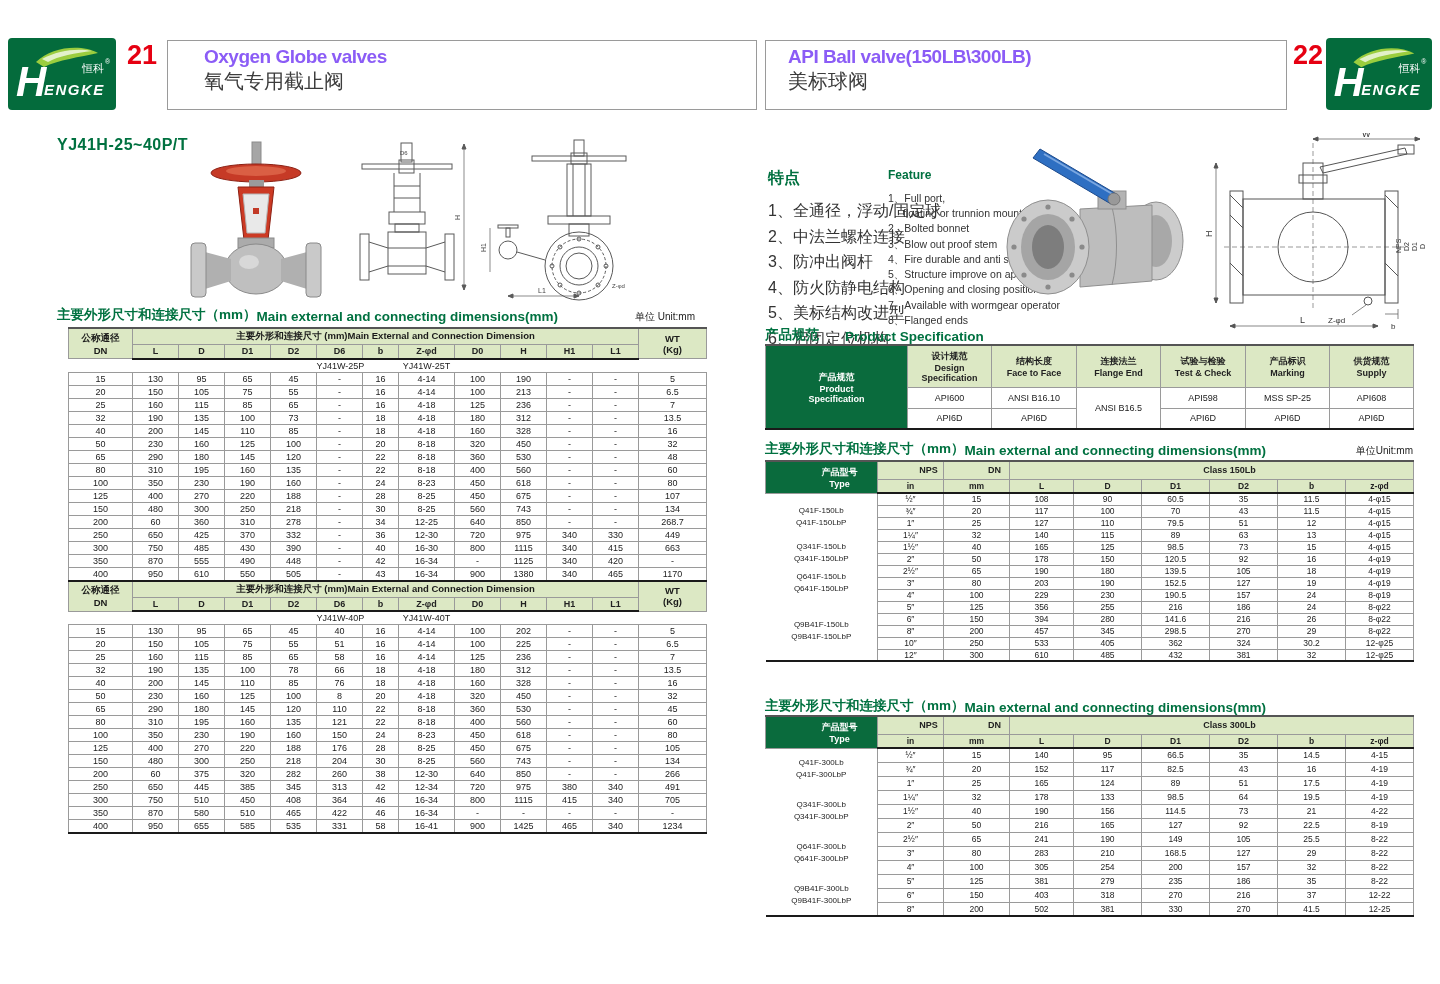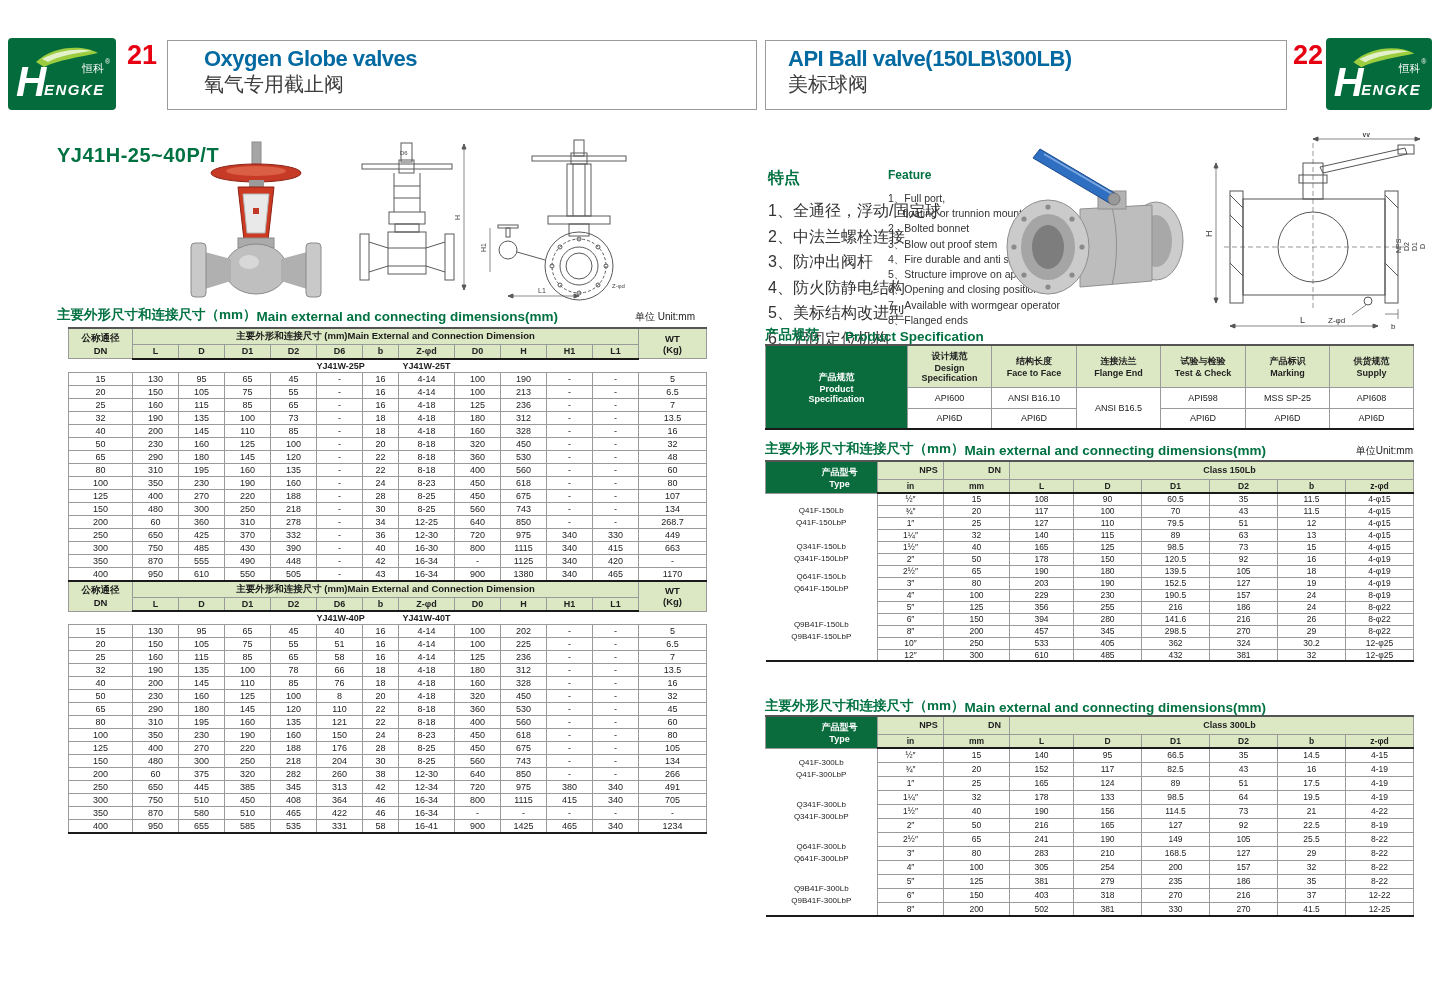--- a/index.html
+++ b/index.html
@@ -10,44 +10,44 @@
   
   .logo-box { position:absolute; top:38px; width:108px; height:72px; background:#046b3c; border-radius:4px; }
   .logo-left  { left:8px; }
   .logo-right { left:1326px; width:106px; }
   .pagenum { position:absolute; top:40px; color:#e60012; font-size:27px; font-weight:bold; }
   .pn-left { left:127px; }
   .pn-right{ left:1293px; }
   .titlebox { position:absolute; top:40px; height:70px; border:1px solid #9a9a9a; background:#fff; padding:6px 0 0 36px; }
   .tb-left  { left:167px; width:590px; }
   .tb-right { left:765px; width:522px; padding-left:22px; }
-  .t-en { color:#0369a1; font-size:22px; font-weight:bold; letter-spacing:-0.5px; line-height:1.05; }
+  .t-en { color:#8b5cf6; font-size:19px; font-weight:bold; letter-spacing:-0.5px; line-height:1.05; }
   .t-zh { color:#3c3c3c; font-size:20px; margin-top:1px; }
 
   
-  .model-code { position:absolute; left:57px; top:136px; color:#007140; font-weight:bold; font-size:20px; letter-spacing:0.5px;margin-top:8px; }
+  .model-code { position:absolute; left:57px; top:136px; color:#007140; font-weight:bold; font-size:16px; letter-spacing:0.5px; }
   .fig { position:absolute; }
   .sec-title { position:absolute; display:flex; align-items:flex-end; font-weight:bold; color:#007140; font-size:13.5px; }
   .sec-title .unit { font-weight:normal; color:#222; font-size:10px; margin-left:auto; }
   .st-left { left:57px; top:306px; width:638px; }
   .st-spec { left:765px; top:326px; width:648px; }
   .st-150  { left:765px; top:440px; width:648px; }
   .st-300  { left:765px; top:697px; width:648px; }
 
   table { border-collapse:collapse; table-layout:fixed; }
   th,td { overflow:hidden; }
   .pre { white-space:pre-line; }
 
   .dim-table { position:absolute; left:68px; top:327px; width:638px; font-size:9px; color:#222;
                border-top:2px solid #555; border-bottom:2px solid #1a1a1a; }
   .dim-table th, .dim-table td { border:1px solid #9a9a9a; text-align:center; padding:1px 0; height:13px; }
   .dim-table .h1 th { background:#dce8c4; font-size:9.5px; font-weight:bold; color:#1a1a1a; }
   .dim-table .h2 th { background:#dce8c4; font-weight:bold; border-bottom:2px solid #1a1a1a; height:14px; }
   .dim-table .mrow td { border:none; height:13px; }
-  .dim-table .mrow .mp { font-weight:bold; white-space:nowrap; overflow:visible; }
+  .dim-table .mrow .mp { font-weight:normal; white-space:nowrap; overflow:visible; }
   .dim-table tbody.hdr2 tr.h1 th { border-top:2px solid #1a1a1a; }
 
   
   .feat-col { position:absolute; top:168px; }
   .fc-zh { left:768px; width:122px; }
   .fc-en { left:888px; width:210px; }
   .feat-h { color:#007140; font-weight:bold; font-size:16px; margin-bottom:9px; }
   .fc-en .feat-h { font-size:12px; }
   .feat-line { color:#333; }
   .fc-zh .feat-line { font-size:16px; line-height:1.6; white-space:nowrap; }

